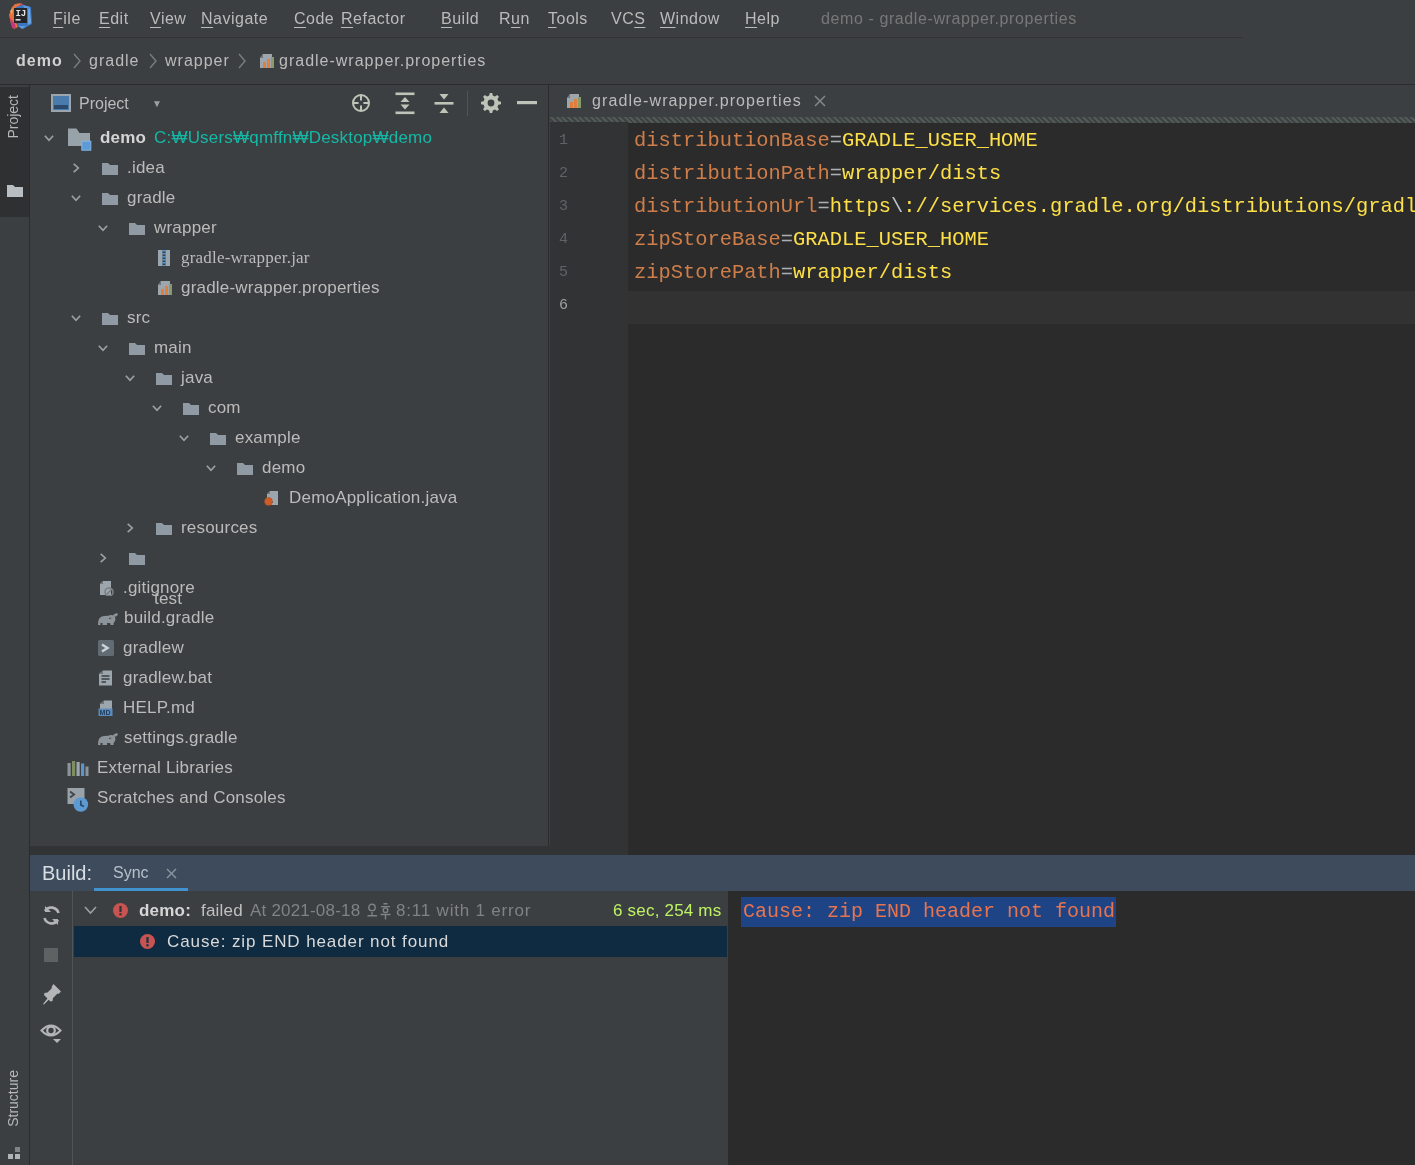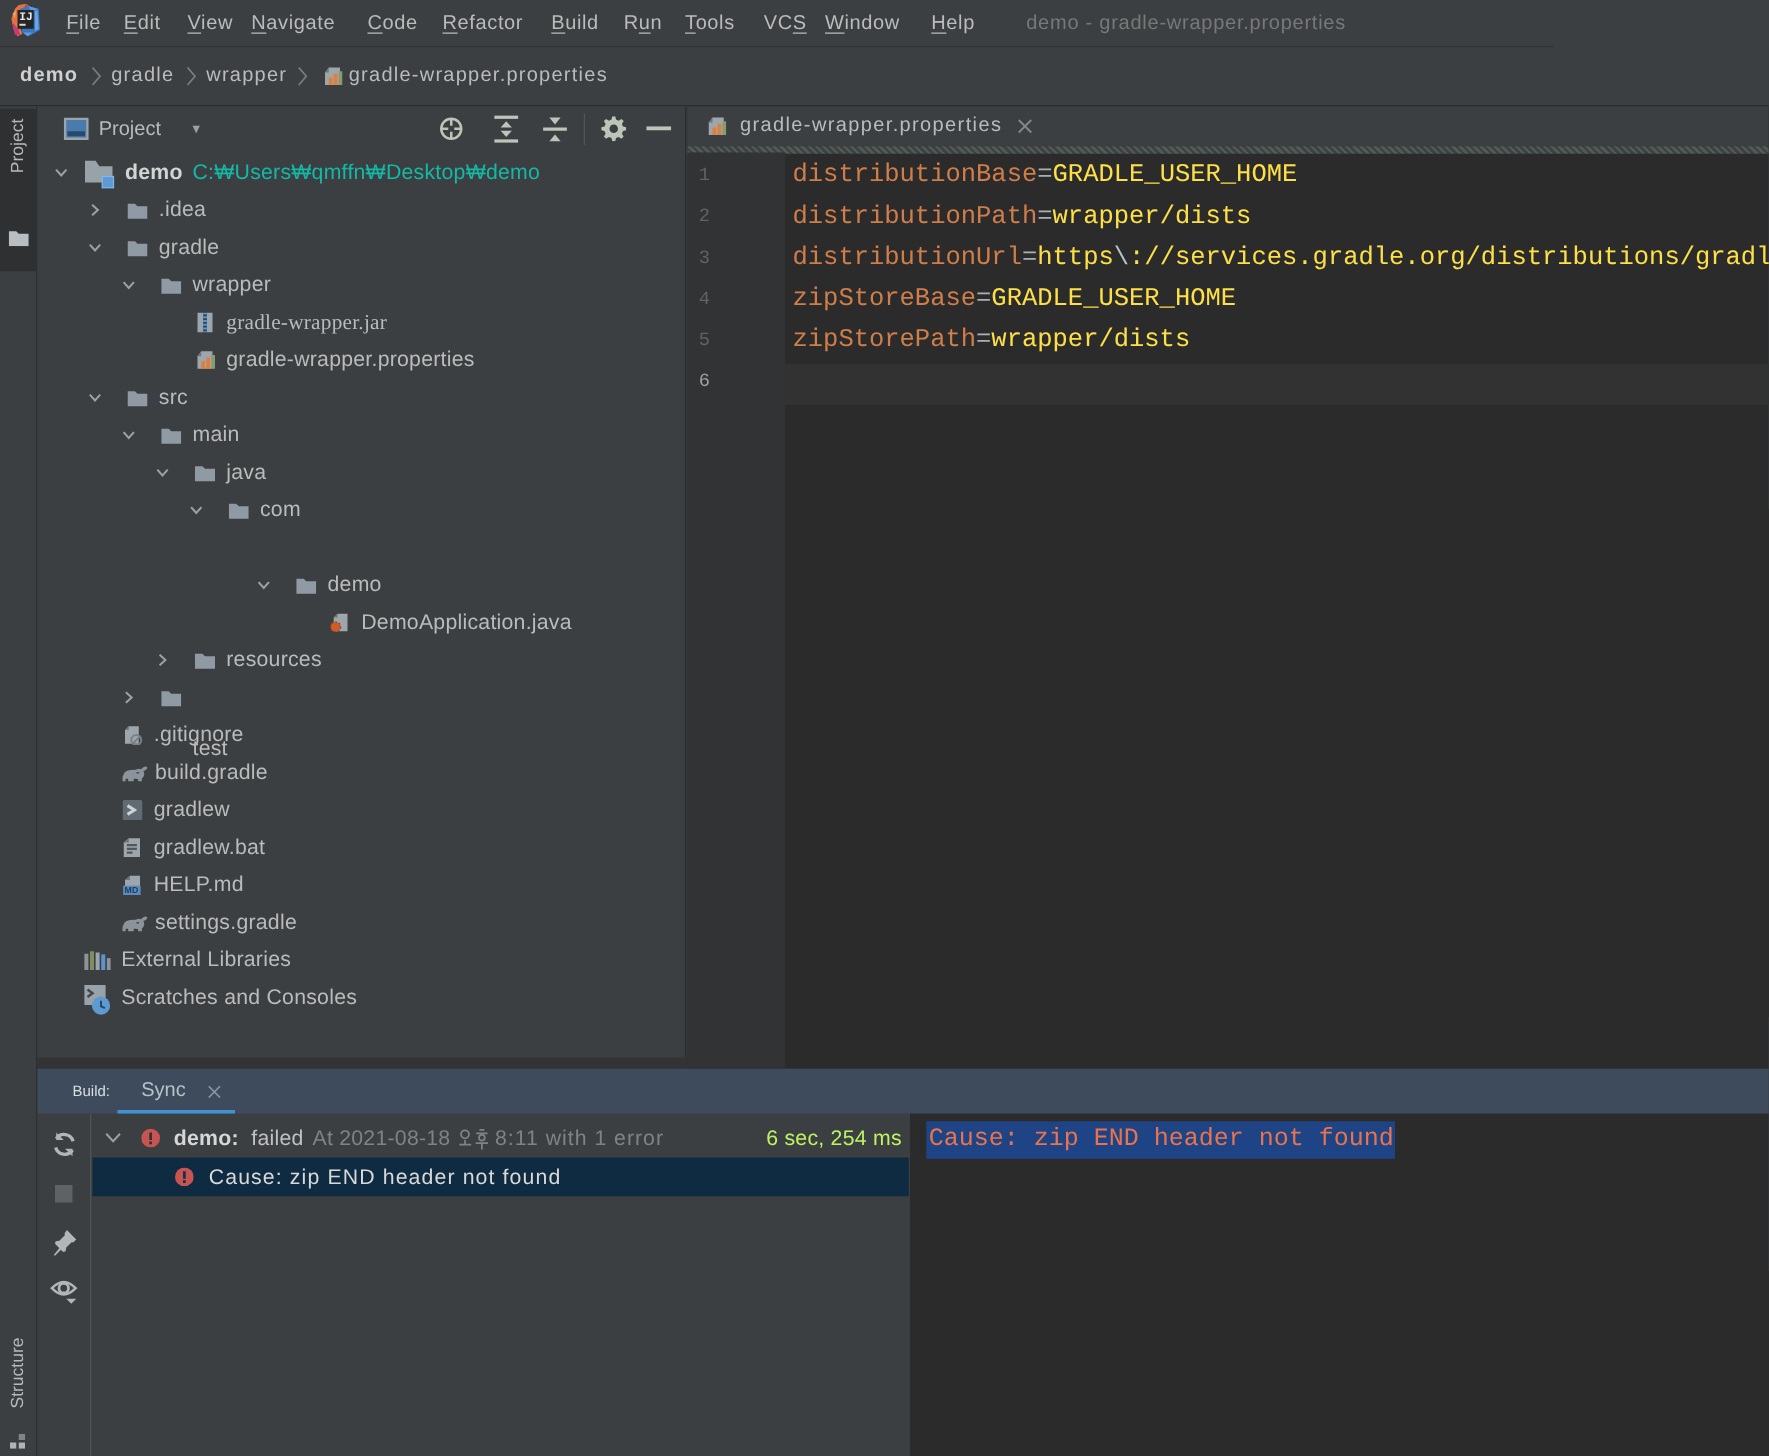--- a/index.html
+++ b/index.html
@@ -53,21 +53,21 @@
     <path d="M9 23 L17 23 L13 26 Z" fill="#5e9be0"></path>
     <rect x="5" y="5" width="13" height="15" fill="#232527"></rect>
     <text x="6.4" y="13" font-family="Liberation Mono,monospace" font-weight="bold" font-size="9" fill="#e8e8e8">IJ</text>
     <rect x="6.5" y="16" width="5" height="1.6" fill="#dddddd"></rect>
   </svg>
   <span class="mi" style="left:53px"><u>F</u>ile</span>
   <span class="mi" style="left:99px"><u>E</u>dit</span>
   <span class="mi" style="left:150px"><u>V</u>iew</span>
   <span class="mi" style="left:201px"><u>N</u>avigate</span>
   <span class="mi" style="left:294px"><u>C</u>ode</span>
-  <span class="mi" style="left:354px"><u>R</u>efactor</span>
+  <span class="mi" style="left:341px"><u>R</u>efactor</span>
   <span class="mi" style="left:441px"><u>B</u>uild</span>
   <span class="mi" style="left:499px">R<u>u</u>n</span>
   <span class="mi" style="left:548px"><u>T</u>ools</span>
   <span class="mi" style="left:611px">VC<u>S</u></span>
   <span class="mi" style="left:660px"><u>W</u>indow</span>
   <span class="mi" style="left:745px"><u>H</u>elp</span>
   <span id="wintitle" style="left:821px">demo - gradle-wrapper.properties</span>
 </div>
 
 <div class="abs" id="crumbs">
@@ -233,20 +233,29 @@
         <span style="position:absolute;left:124px;">main</span>
       </div>
       <div class="trow" style="left:0;top:270px;width:519px">
         <svg class="chev" style="left:121px" width="13" height="13" viewBox="0 0 13 13">
           <polyline points="2,4 6.5,9 11,4" fill="none" stroke="#9da0a3" stroke-width="1.8"></polyline>
         </svg>
         <svg class="ic" style="left:153px;top:7px" width="16" height="16" viewBox="0 0 16 16">
           <path d="M0 3 L6 3 L8 5 L16 5 L16 15 L0 15 Z" fill="#8f9aa5"></path>
         </svg>
         <span style="position:absolute;left:178px;">com</span>
+      </div>
+      <div class="trow" style="left:0;top:300px;width:519px">
+        <svg class="chev" style="left:148px" width="13" height="13" viewBox="0 0 13 13">
+          <polyline points="2,4 6.5,9 11,4" fill="none" stroke="#9da0a3" stroke-width="1.8"></polyline>
+        </svg>
+        <svg class="ic" style="left:180px;top:7px" width="16" height="16" viewBox="0 0 16 16">
+          <path d="M0 3 L6 3 L8 5 L16 5 L16 15 L0 15 Z" fill="#8f9aa5"></path>
+        </svg>
+        <span style="position:absolute;left:205px;">example</span>
       </div>
       <div class="trow" style="left:0;top:330px;width:519px">
         <svg class="chev" style="left:175px" width="13" height="13" viewBox="0 0 13 13">
           <polyline points="2,4 6.5,9 11,4" fill="none" stroke="#9da0a3" stroke-width="1.8"></polyline>
         </svg>
         <svg class="ic" style="left:207px;top:7px" width="16" height="16" viewBox="0 0 16 16">
           <path d="M0 3 L6 3 L8 5 L16 5 L16 15 L0 15 Z" fill="#8f9aa5"></path>
         </svg>
         <span style="position:absolute;left:232px;">demo</span>
       </div>
@@ -382,21 +391,21 @@
   </div>
   <div id="code"><span class="k">distributionBase</span><span class="eq">=</span><span class="v">GRADLE_USER_HOME</span>
 <span class="k">distributionPath</span><span class="eq">=</span><span class="v">wrapper/dists</span>
 <span class="k">distributionUrl</span><span class="eq">=</span><span class="v">https</span><span class="esc">\</span><span class="v">://services.gradle.org/distributions/gradle-7.1.1-bin.zip</span>
 <span class="k">zipStoreBase</span><span class="eq">=</span><span class="v">GRADLE_USER_HOME</span>
 <span class="k">zipStorePath</span><span class="eq">=</span><span class="v">wrapper/dists</span></div>
 </div>
 <div class="abs" style="left:30px;top:846px;width:520px;height:9px;background:#313335"></div>
 
 <div class="abs" id="bheader">
-  <span class="abs" style="left:28px;top:0;height:36px;line-height:36px;font-size:12px;color:#d8dee3">Build:</span>
+  <span class="abs" style="left:12px;top:0;height:36px;line-height:36px;font-size:20px;color:#d8dee3">Build:</span>
   <span class="abs" style="left:83px;top:0;height:36px;line-height:36px;font-size:16px;color:#b6c1c9">Sync</span>
   <svg class="abs" style="left:136px;top:13px" width="11" height="11" viewBox="0 0 11 11">
       <path d="M1 1 L10 10 M10 1 L1 10" stroke="#8b97a0" stroke-width="1.4"></path>
     </svg>
   <div class="abs" style="left:64px;top:33px;width:94px;height:3px;background:#4193d0"></div>
 </div>
 <div class="abs" id="bbody">
   <div id="btools">
     <svg class="abs" style="left:11px;top:14px" width="21" height="21" viewBox="0 0 21 21">
         <g fill="none" stroke="#b3b5b7" stroke-width="2.6">

